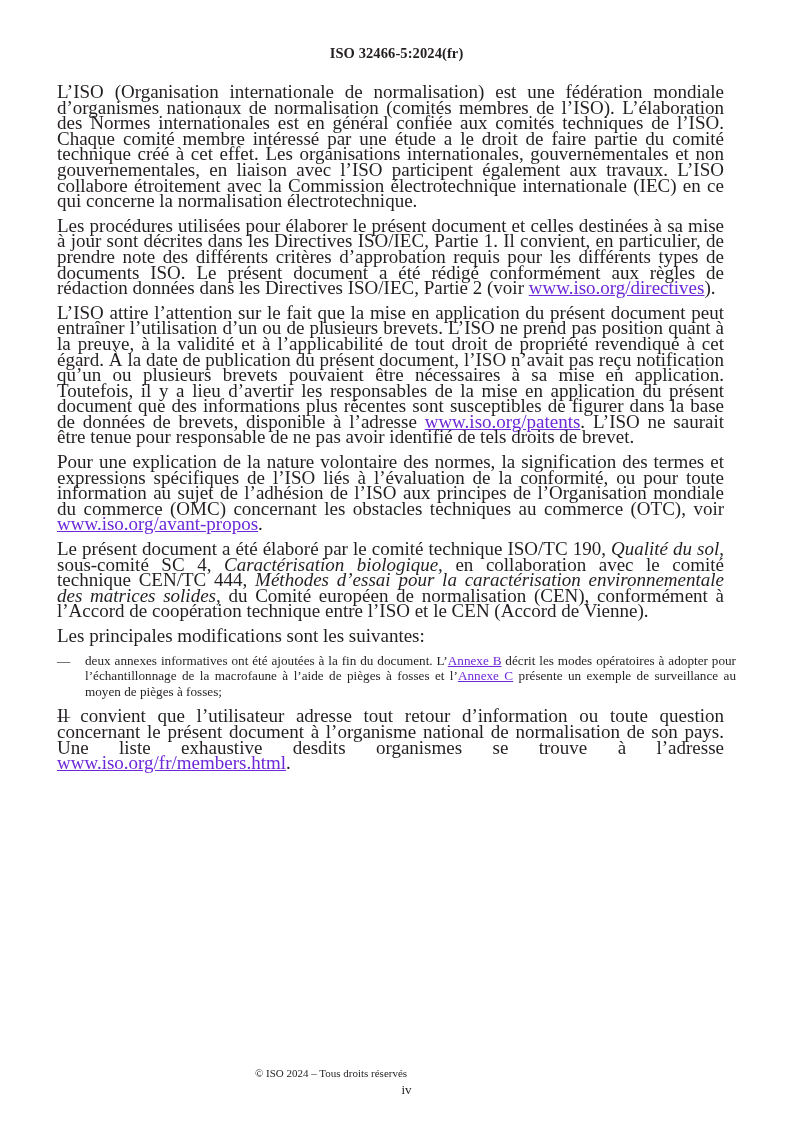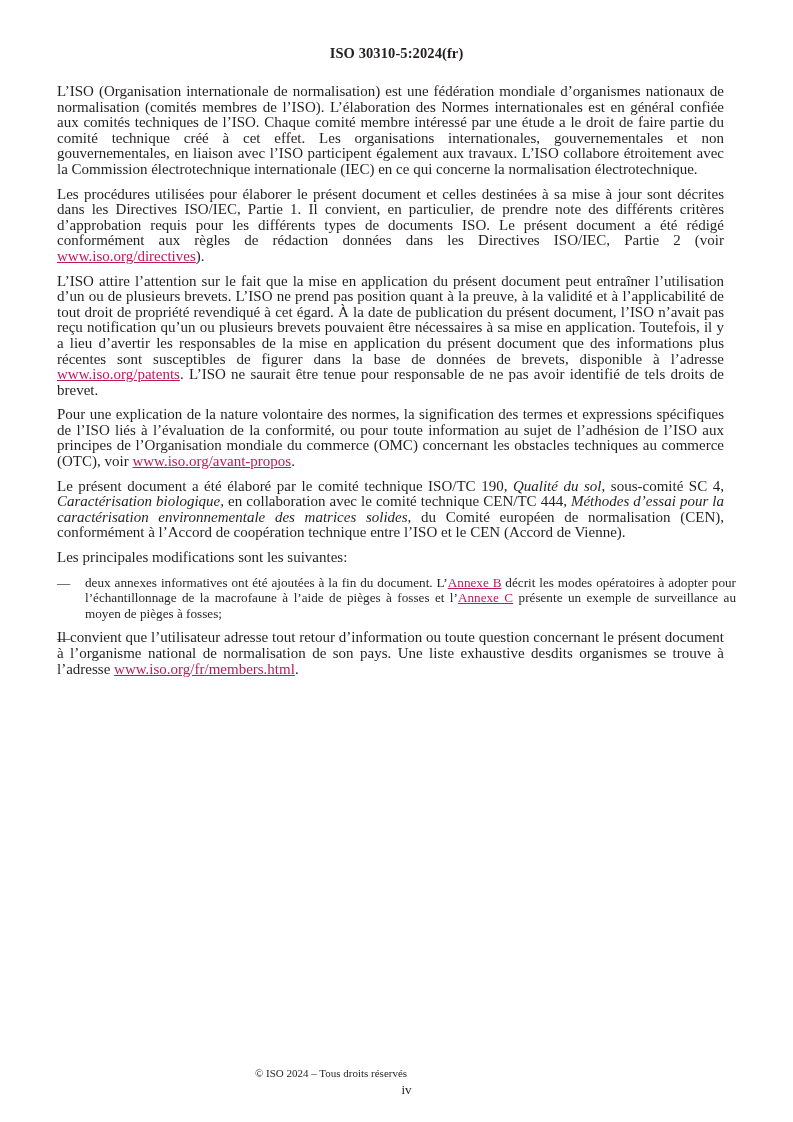--- a/index.html
+++ b/index.html
@@ -2,36 +2,36 @@
 <html><head>
 <meta charset="utf-8">
 <style>
   html, body { margin:0; padding:0; background:#ffffff; }
   body { width:793px; height:1122px; position:relative; overflow:hidden;
          font-family:"Liberation Serif", "DejaVu Serif", serif; color:#231f20; }
   .page-header { position:absolute; top:45px; left:0; width:793px; text-align:center;
                  font-weight:bold; font-size:14.5px; letter-spacing:0.1px; }
   .content { position:absolute; left:57px; top:84px; width:679px; }
   h1 { font-size:22px; font-weight:bold; margin:0 0 20px 0; line-height:28px; }
-  p { margin:0 12px 9px 0; font-size:15px; line-height:15.6px; text-align:justify; }
-  a { color:#be185d; text-decoration:underline; }
+  p { margin:0 12px 9px 0; font-size:19px; line-height:15.6px; text-align:justify; }
+  a { color:#6d28d9; text-decoration:underline; }
   .list { margin:0 0 9px 0; padding:0; list-style:none; }
   .list li { position:relative; padding-left:28px; font-size:13.2px; line-height:15.6px;
              text-align:justify; margin-bottom:9px; }
   .dash { position:absolute; left:0; top:0; }
   .footer { position:absolute; top:1066px; left:0; width:662px; text-align:center;
             font-size:11px; line-height:14px; }
   .pagenum { position:absolute; top:1082px; left:12px; width:789px; text-align:center;
              font-size:13px; }
   em { font-style:italic; }
 </style>
 </head>
 <body>
 
-<div class="page-header">ISO 30310-5:2024(fr)</div>
+<div class="page-header">ISO 32466-5:2024(fr)</div>
 
 <div class="content">
 
   <p>L’ISO (Organisation internationale de normalisation) est une fédération mondiale d’organismes nationaux de normalisation (comités membres de l’ISO). L’élaboration des Normes internationales est en général confiée aux comités techniques de l’ISO. Chaque comité membre intéressé par une étude a le droit de faire partie du comité technique créé à cet effet. Les organisations internationales, gouvernementales et non gouvernementales, en liaison avec l’ISO participent également aux travaux. L’ISO collabore étroitement avec la Commission électrotechnique internationale (IEC) en ce qui concerne la normalisation électrotechnique.</p>
 
   <p><span>Les procédures utilisées pour élaborer le présent document et celles destinées à sa mise à jour sont décrites dans les Directives ISO/IEC, Partie 1. Il convient, en particulier, de prendre note des différents critères d’approbation requis pour les différents types de documents ISO. Le présent document a été rédigé conformément aux règles de rédaction données dans les Directives ISO/IEC, Partie 2 (voir </span><a href="#">www.iso.org/directives</a><span>).</span></p>
 
   <p><span>L’ISO attire l’attention sur le fait que la mise en application du présent document peut entraîner l’utilisation d’un ou de plusieurs brevets. L’ISO ne prend pas position quant à la preuve, à la validité et à l’applicabilité de tout droit de propriété revendiqué à cet égard. À la date de publication du présent document, l’ISO n’avait pas reçu notification qu’un ou plusieurs brevets pouvaient être nécessaires à sa mise en application. Toutefois, il y a lieu d’avertir les responsables de la mise en application du présent document que des informations plus récentes sont susceptibles de figurer dans la base de données de brevets, disponible à l’adresse </span><a href="#">www.iso.org/patents</a><span>. L’ISO ne saurait être tenue pour responsable de ne pas avoir identifié de tels droits de brevet.</span></p>
 
 

